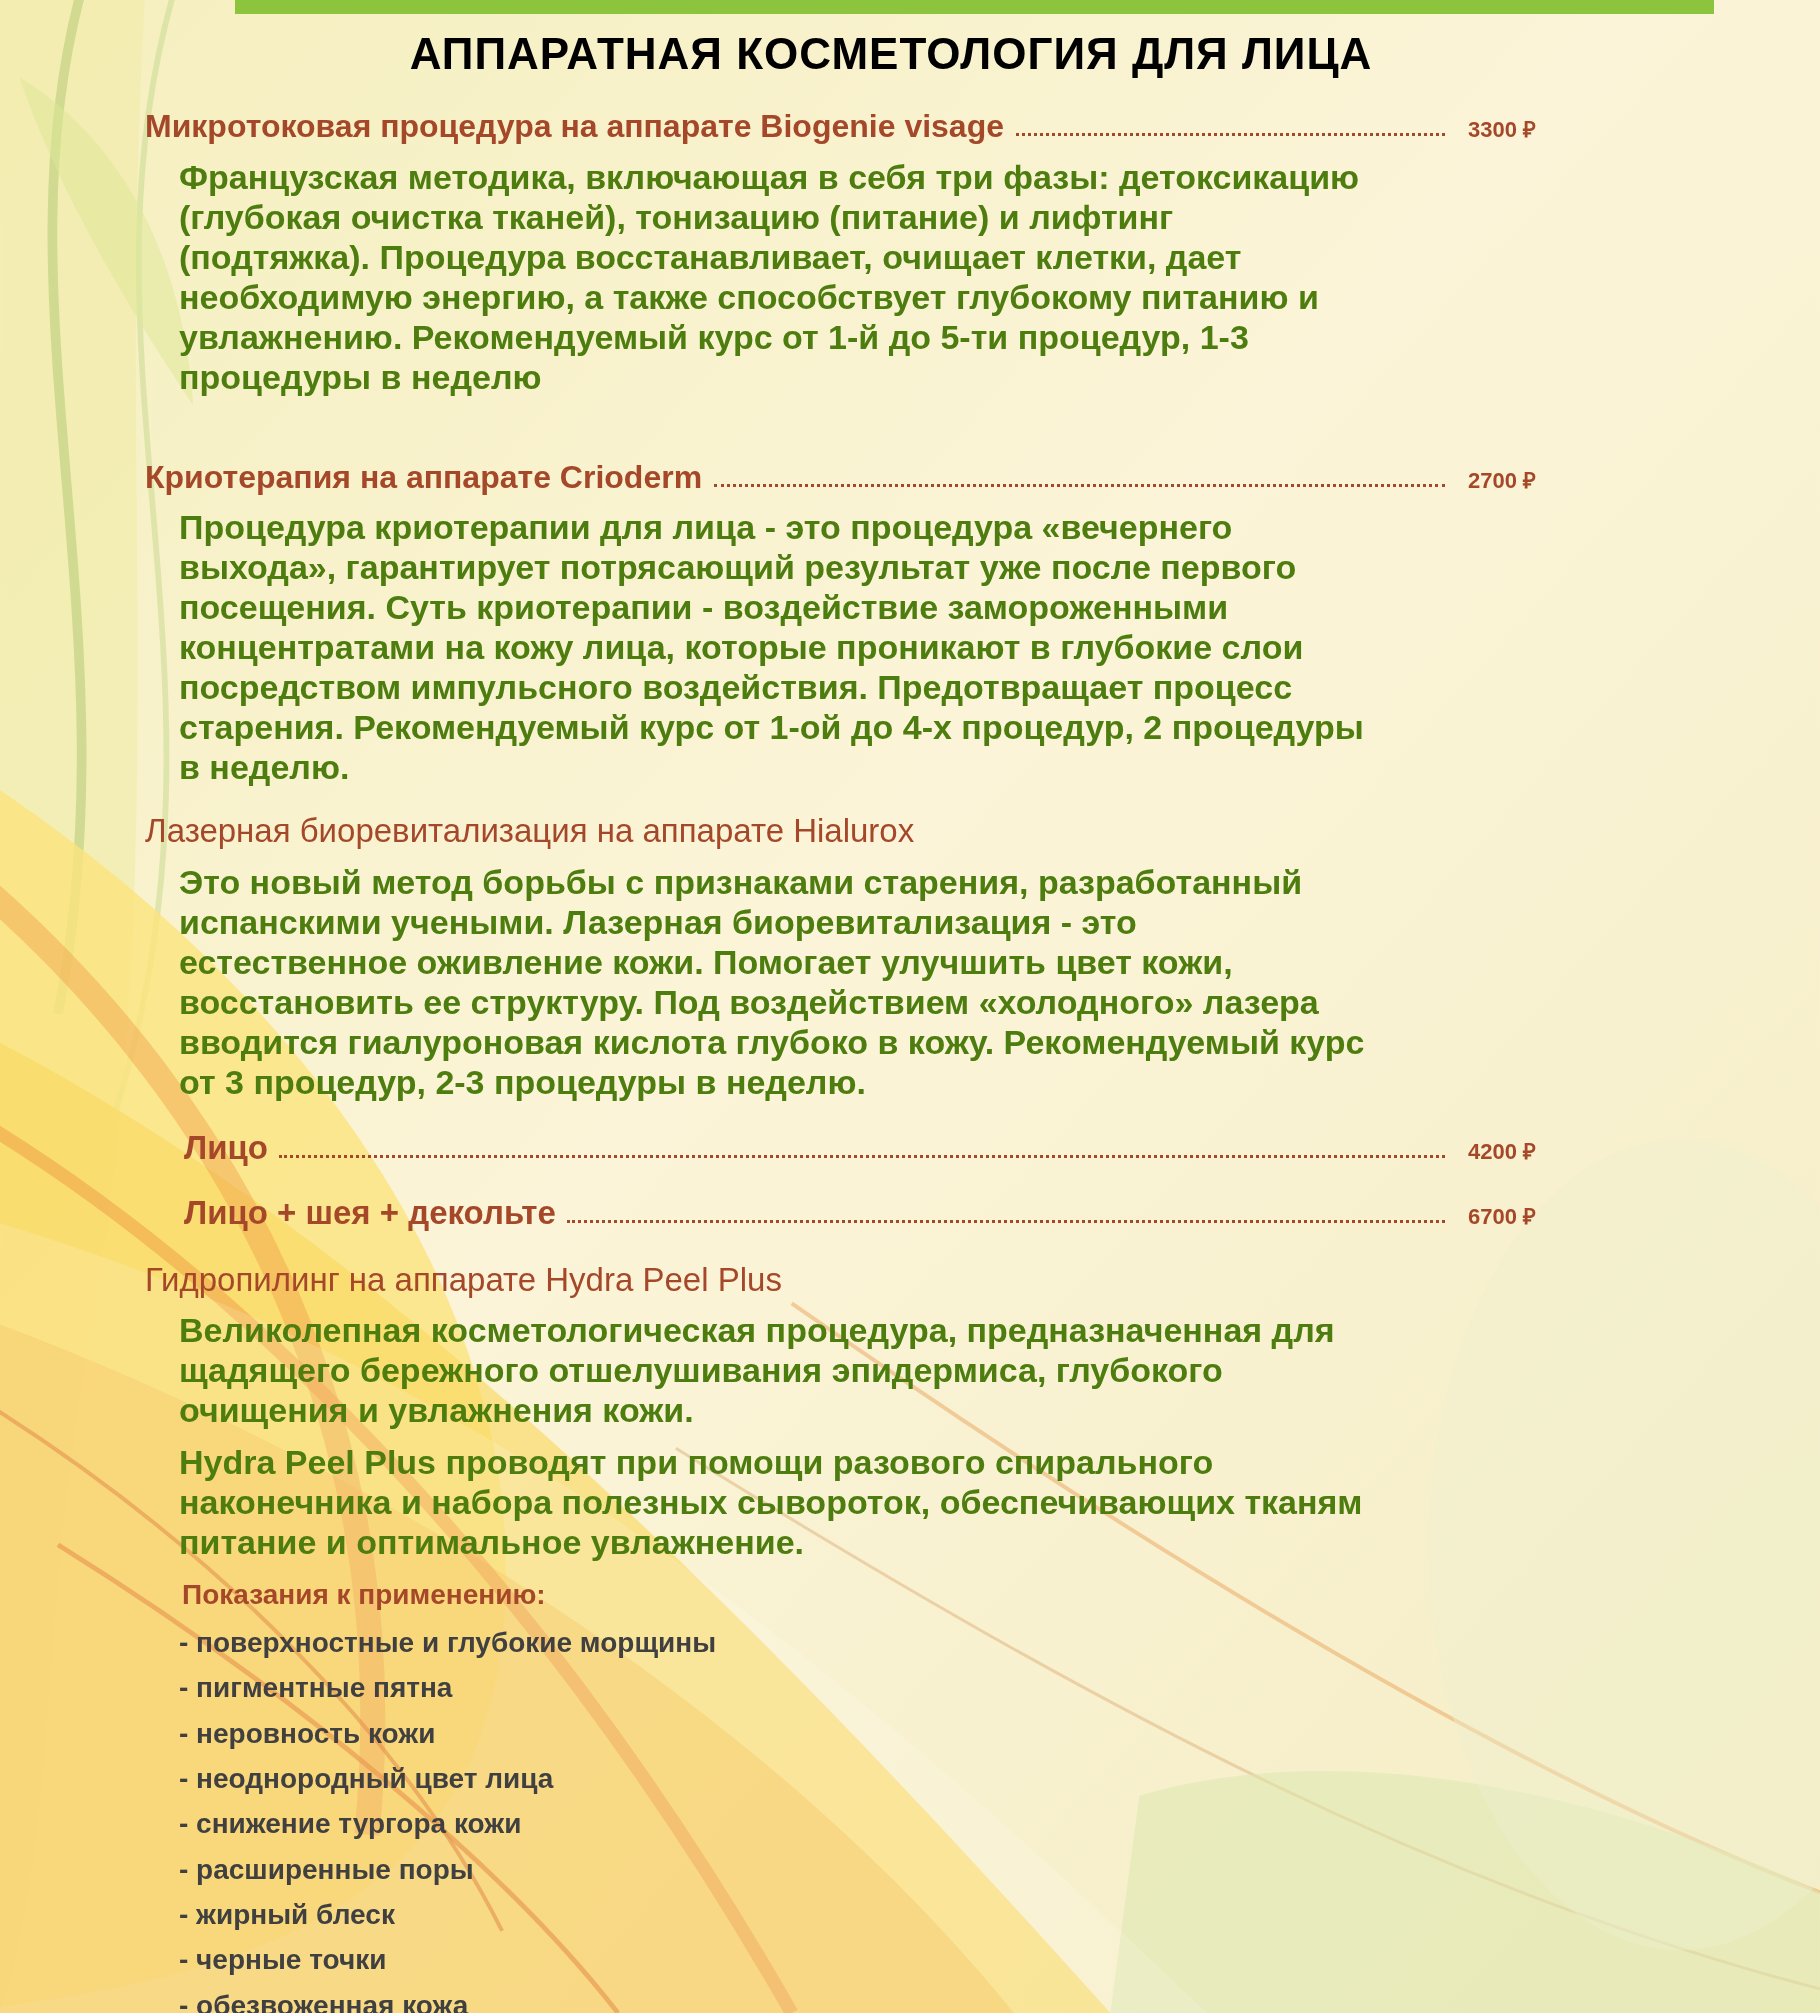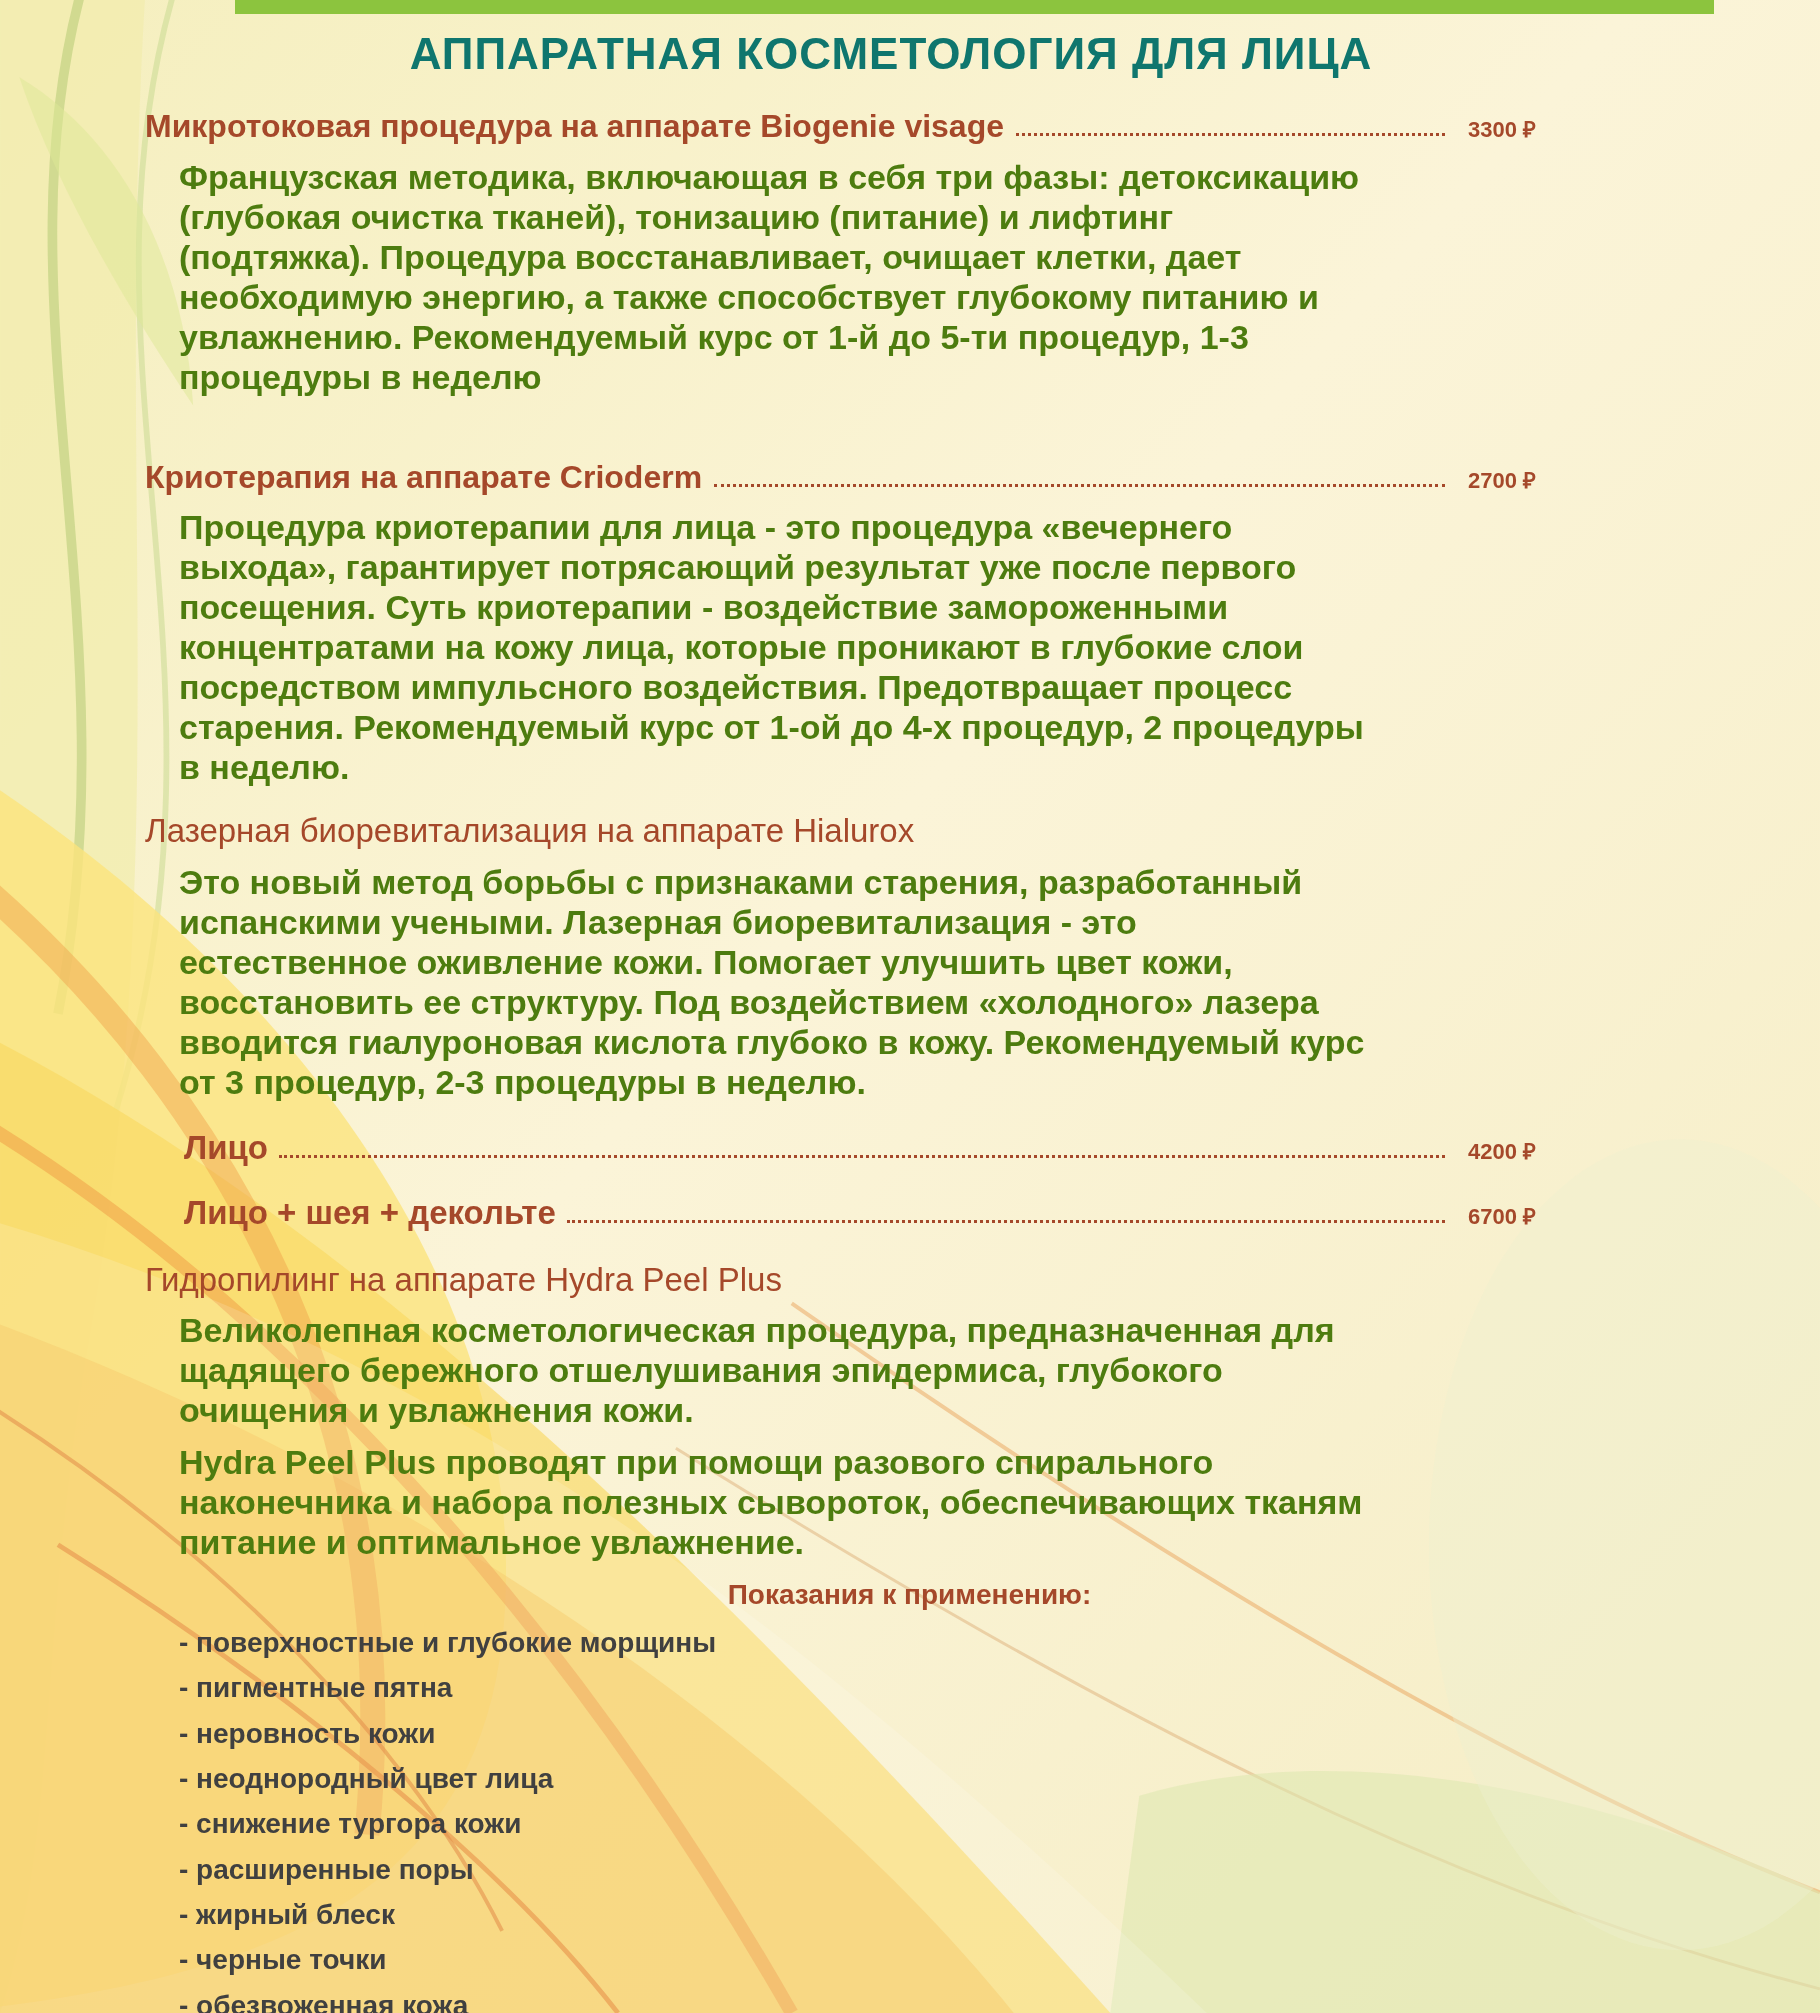--- a/index.html
+++ b/index.html
@@ -19,21 +19,21 @@
   }
   .content {
     position: relative; z-index: 2;
     padding: 19.3px 0 0 145px;
     width: 1492px;
   }
   .page-title {
     margin: 9.7px 0 29px 0;
     text-align: center;
     font-size: 44px; font-weight: bold;
-    color: #0f766e; letter-spacing: 1px;
+    color: #000000; letter-spacing: 1px;
   }
   .item-row {
     display: flex; align-items: baseline;
     font-weight: bold; color: #a5482a;
     font-size: 32px; margin-top: 3px;
   }
   .item-row.gap-lg { margin-top: 62px; }
   .item-row.sub { margin-top: 27px; }
   .item-row.sub .item-name { padding-left: 39px; font-size: 33px; }
   .item-name { white-space: nowrap; }
@@ -53,21 +53,21 @@
   }
   .sec-heading.gap { margin-top: 29px; }
   .desc {
     margin: 11.6px 0 0 34px;
     width: 1188px;
     font-size: 34px; line-height: 40px;
     font-weight: bold; color: #4d7c0f;
   }
   .indications-title {
     margin: 17.4px 0 0 37px;
-    font-size: 28px; font-weight: bold; color: #a5482a; text-align: center;
+    font-size: 28px; font-weight: bold; color: #a5482a;
   }
   .bullet {
     margin: 16.4px 0 0 34px;
     font-size: 28px; line-height: 29px;
     font-weight: bold; color: #404040;
   }
 </style>
 </head>
 <body>
 

